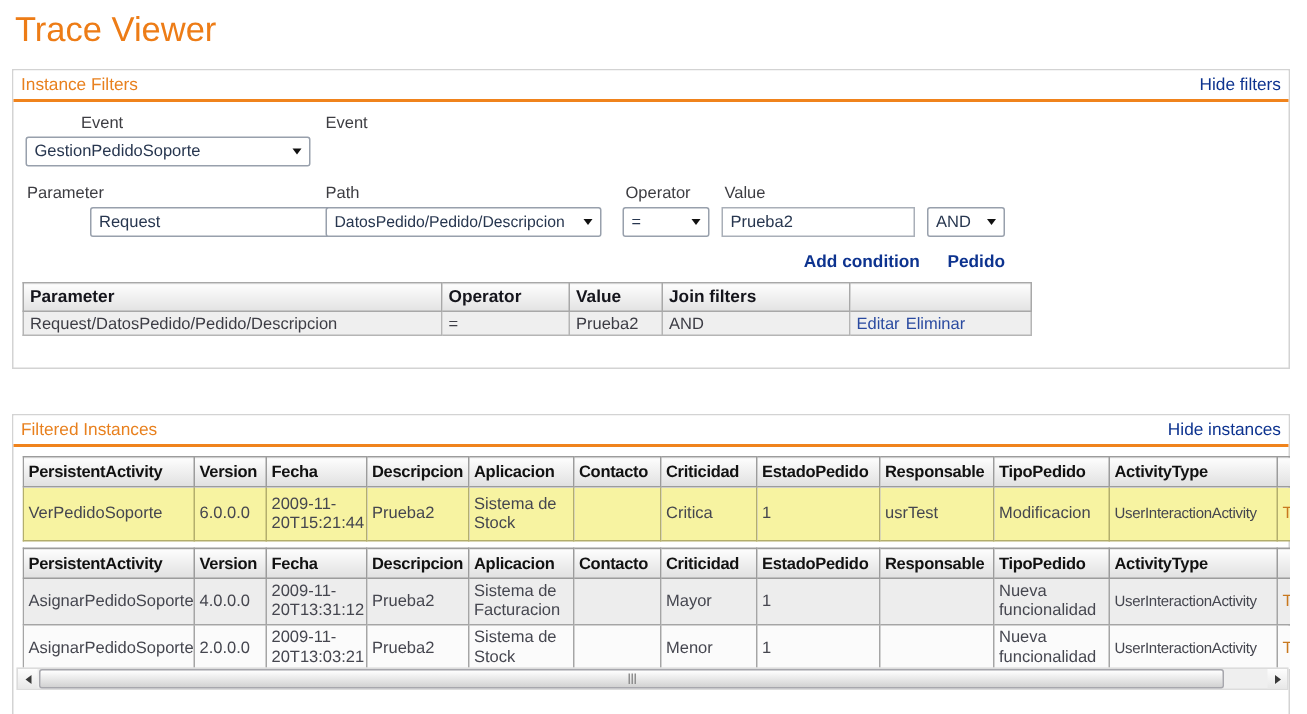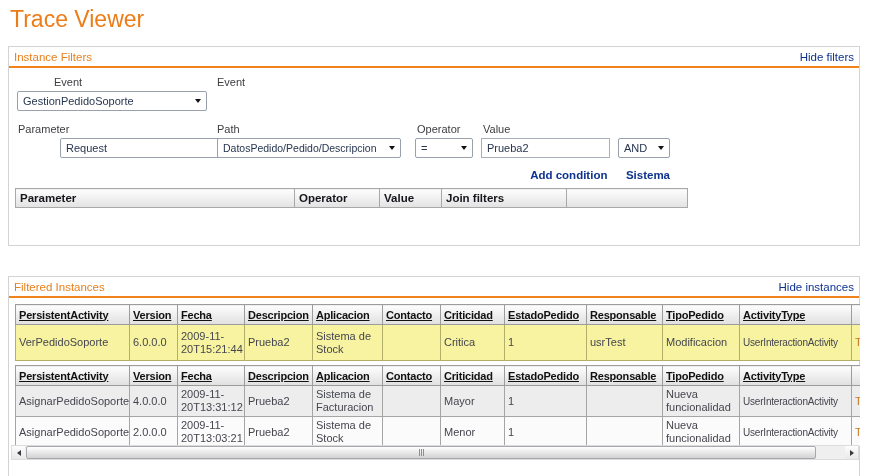--- a/index.html
+++ b/index.html
@@ -33,21 +33,21 @@
   #conditions-table th { background:linear-gradient(#fdfdfd,#e2e2e2); border:1px solid #a8a8a8; font-size:11.5px;
                          color:#15151c; text-align:left; padding:2px 4px; height:19px; white-space:nowrap; overflow:hidden; }
   #conditions-table td { background:#efefef; border:1px solid #b5b5b5; font-size:11px; color:#3c3c44;
                          padding:1px 4px; height:16px; white-space:nowrap; overflow:hidden; }
   #conditions-table td a { color:#2a4aa0; text-decoration:none; margin-right:4px; cursor:pointer; }
 
   
   #instances-scroll { position:absolute; left:6px; top:27px; width:845px; height:142px; overflow:hidden; }
   .inst-table { width:896px; border-collapse:collapse; table-layout:fixed; border:1px solid #8a8a8a; margin-bottom:4px; }
   .inst-table th { background:linear-gradient(#fdfdfd,#e0e0e0); border:1px solid #9c9c9c; font-size:11px; letter-spacing:-0.2px;
-                   color:#111; text-align:left; padding:2px 3px; height:20px; white-space:nowrap; overflow:hidden;text-decoration:underline; }
+                   color:#111; text-align:left; padding:2px 3px; height:20px; white-space:nowrap; overflow:hidden; }
   .inst-table td { border:1px solid #a5a5a5; font-size:11px; color:#45464f; padding:2px 3px; vertical-align:middle;
                    overflow:hidden; line-height:13px; }
   .row-plain td { background:#ededed; height:30px; }
   .row-alt td   { background:#fbfbfb; height:30px; }
   .row-hl td    { background:#F7F3A1; border-color:#b3ae6c; height:36px; }
   td.atype { font-size:10px; letter-spacing:-0.2px; white-space:nowrap; }
   td.trace a { color:#c8781e; text-decoration:none; white-space:nowrap; cursor:pointer; }
 
   
   #hscrollbar { position:absolute; left:2px; top:168px; width:848px; height:15px; background:#efefef; border:1px solid #dcdcdc; }
@@ -97,38 +97,47 @@
     <span class="arr"></span>
   </div>
   <input class="txt-input" style="left: 472px; top: 91px; width: 129px;" value="Prueba2">
   <div class="sel" style="left:609px; top:91px; width:52px;">
     <span class="val">AND</span>
     <span class="arr"></span>
   </div>
 
   <div id="filter-actions">
     <a>Add condition</a>
-    <a>Sistema</a>
+    <a>Pedido</a>
   </div>
 
   <table id="conditions-table">
     <colgroup>
         <col style="width:279px">
         <col style="width:85px">
         <col style="width:62px">
         <col style="width:125px">
         <col style="width:121px">
       </colgroup>
     <tbody>
         <tr>
       <th>Parameter</th>
       <th>Operator</th>
       <th>Value</th>
       <th>Join filters</th>
       <th></th>
+    </tr>
+    <tr>
+      <td>Request/DatosPedido/Pedido/Descripcion</td>
+      <td>=</td>
+      <td>Prueba2</td>
+      <td>AND</td>
+      <td>
+        <a>Editar</a><a>Eliminar</a>
+      </td>
     </tr>
   </tbody>
     </table>
 </div>
 
 <div class="panel" id="instances-panel">
   <div class="panel-head">
     <span class="panel-title">Filtered Instances</span>
     <a class="hide-link">Hide instances</a>
   </div>

